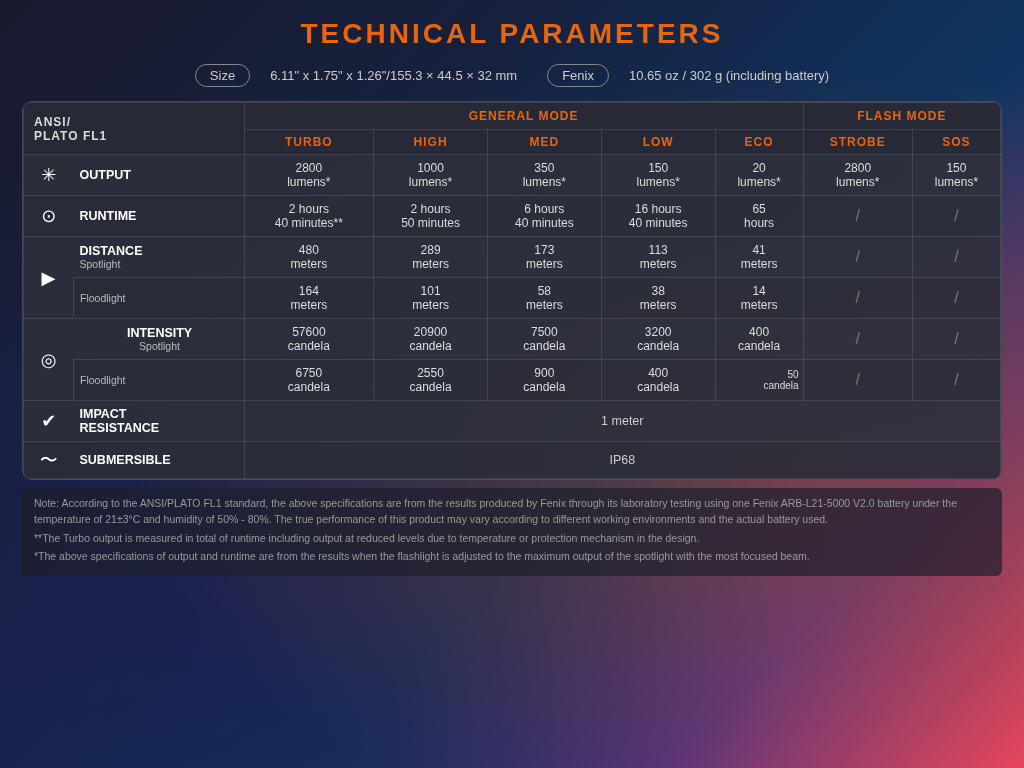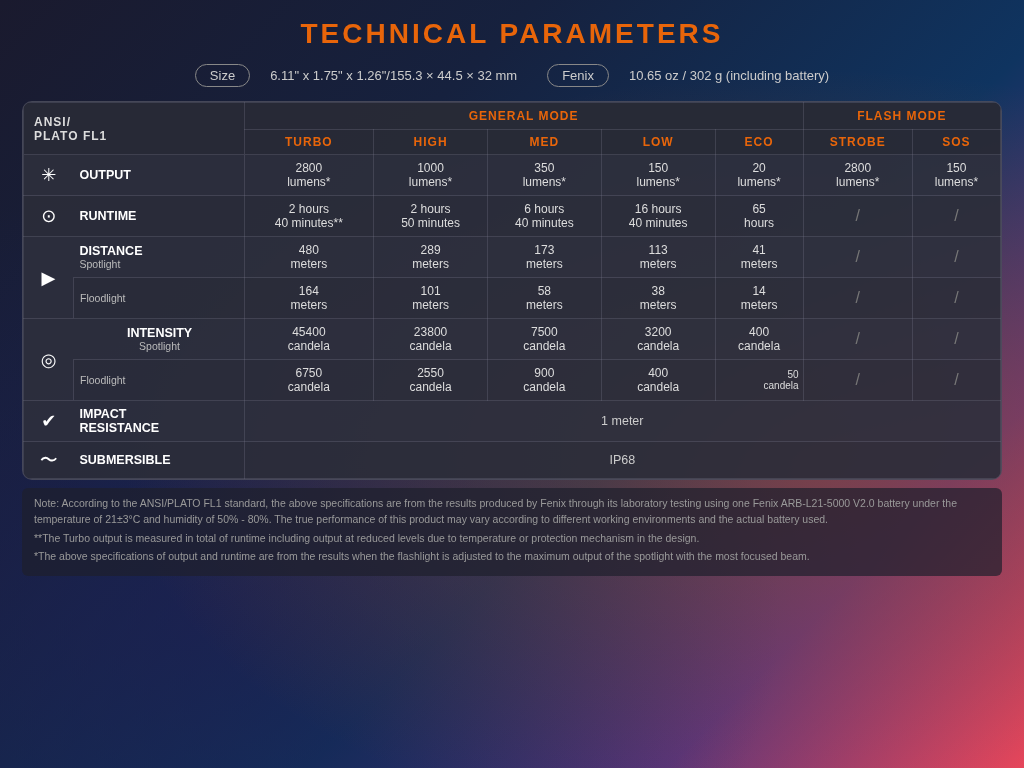--- a/index.html
+++ b/index.html
@@ -243,23 +243,23 @@
             <td style="white-space: pre-line; font-size: 12px;">38
 meters</td>
             <td style="white-space: pre-line; font-size: 12px;">14
 meters</td>
             <td style="white-space: pre-line; font-size: 16px; color: rgb(119, 119, 119);">/</td>
             <td style="white-space: pre-line; font-size: 16px; color: rgb(119, 119, 119);">/</td>
           </tr>
           <tr class="data-row">
             <td rowspan="2" style="font-size: 18px; width: 50px; color: rgb(255, 255, 255); border-right: none;">◎</td>
             <td rowspan="1" style="text-align: center; padding-left: 6px; font-weight: bold; color: rgb(255, 255, 255); white-space: pre-line; border-left: none;"><div style="font-weight: bold; color: rgb(255, 255, 255);">INTENSITY</div><div style="font-size: 10.5px; color: rgb(187, 187, 187); font-weight: normal;">Spotlight</div></td>
-            <td style="white-space: pre-line; font-size: 12px;">45400
-candela</td>
-            <td style="white-space: pre-line; font-size: 12px;">23800
+            <td style="white-space: pre-line; font-size: 12px;">57600
+candela</td>
+            <td style="white-space: pre-line; font-size: 12px;">20900
 candela</td>
             <td style="white-space: pre-line; font-size: 12px;">7500
 candela</td>
             <td style="white-space: pre-line; font-size: 12px;">3200
 candela</td>
             <td style="white-space: pre-line; font-size: 12px;">400
 candela</td>
             <td style="white-space: pre-line; font-size: 16px; color: rgb(119, 119, 119);">/</td>
             <td style="white-space: pre-line; font-size: 16px; color: rgb(119, 119, 119);">/</td>
           </tr>

